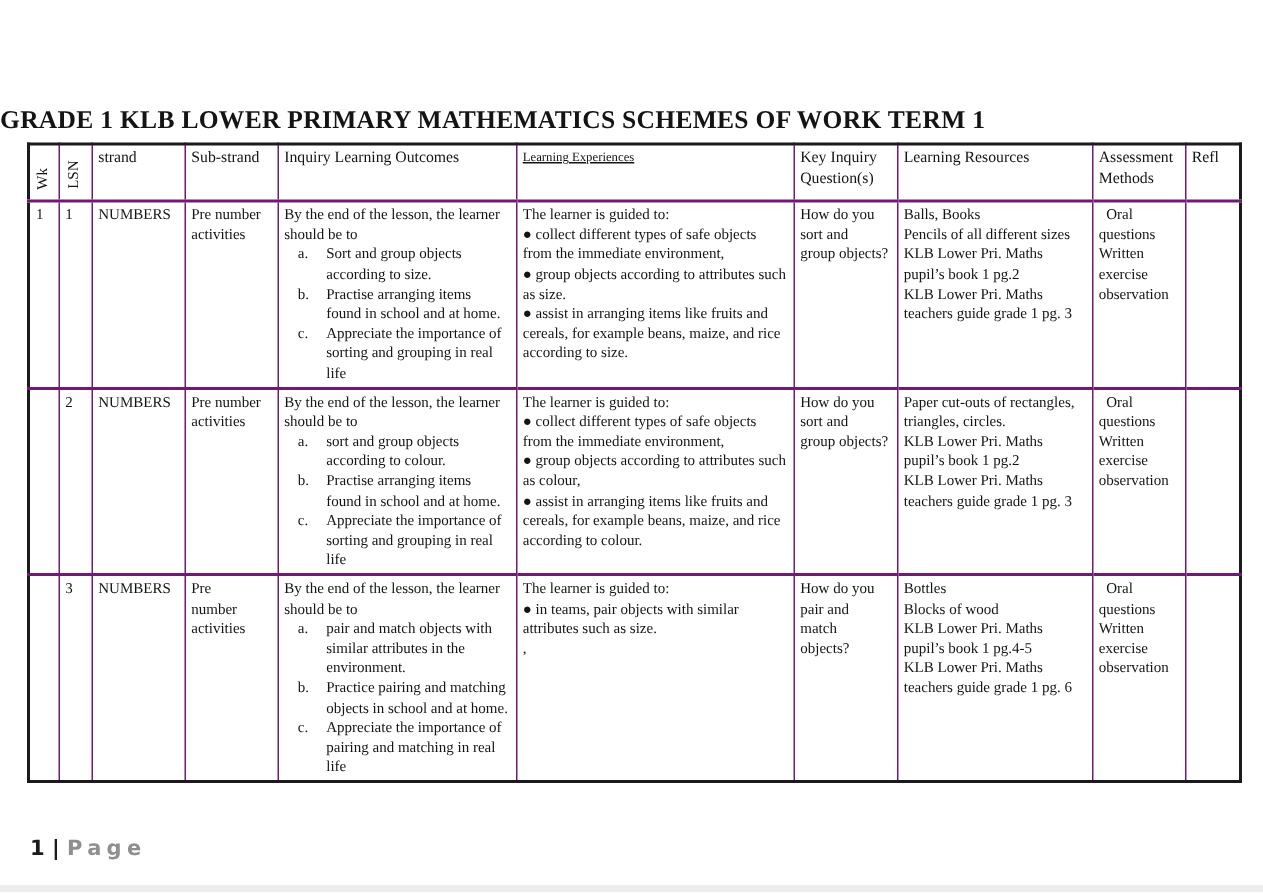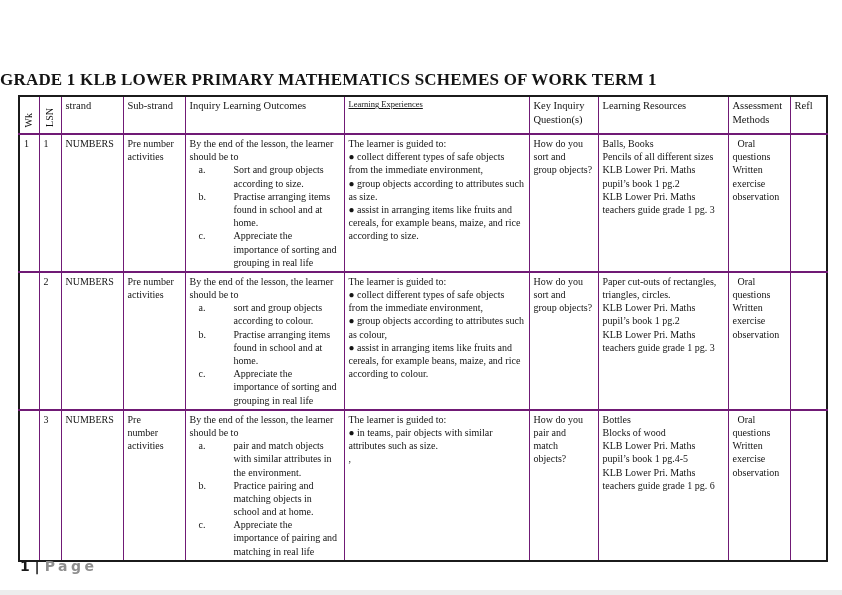--- a/index.html
+++ b/index.html
@@ -31,21 +31,21 @@
   .sow th.vcol { vertical-align:bottom; padding:1px 1px 2px 1px; text-align:center; }
   .vtext {
     display:inline-block; writing-mode:vertical-rl; transform:rotate(180deg);
     font-size:10px; line-height:1;
   }
   .cnum { text-align:center; }
   .pre  { white-space:pre-line;margin-top:30px; }
   .prew { white-space:pre-wrap; }
   .oli { display:flex; padding-left:9px; }
   .om  { flex:0 0 19px; }
-  .ot  { flex:1;margin-left:16px; }
+  .ot  { flex:1; }
   tr.hr { height:38px; }
   tr.r1 { height:123px; }
   tr.r2 { height:123px; }
   tr.r3 { height:138px; }
   .footer {
     position:absolute; left:20px; top:558px;
     font-family:"DejaVu Sans", sans-serif; font-size:14px;
   }
   .fnum   { font-weight:bold; color:#1a1a1a; }
   .flabel { font-weight:bold; color:#8f8f8f; letter-spacing:3.5px; margin-left:5px; }

